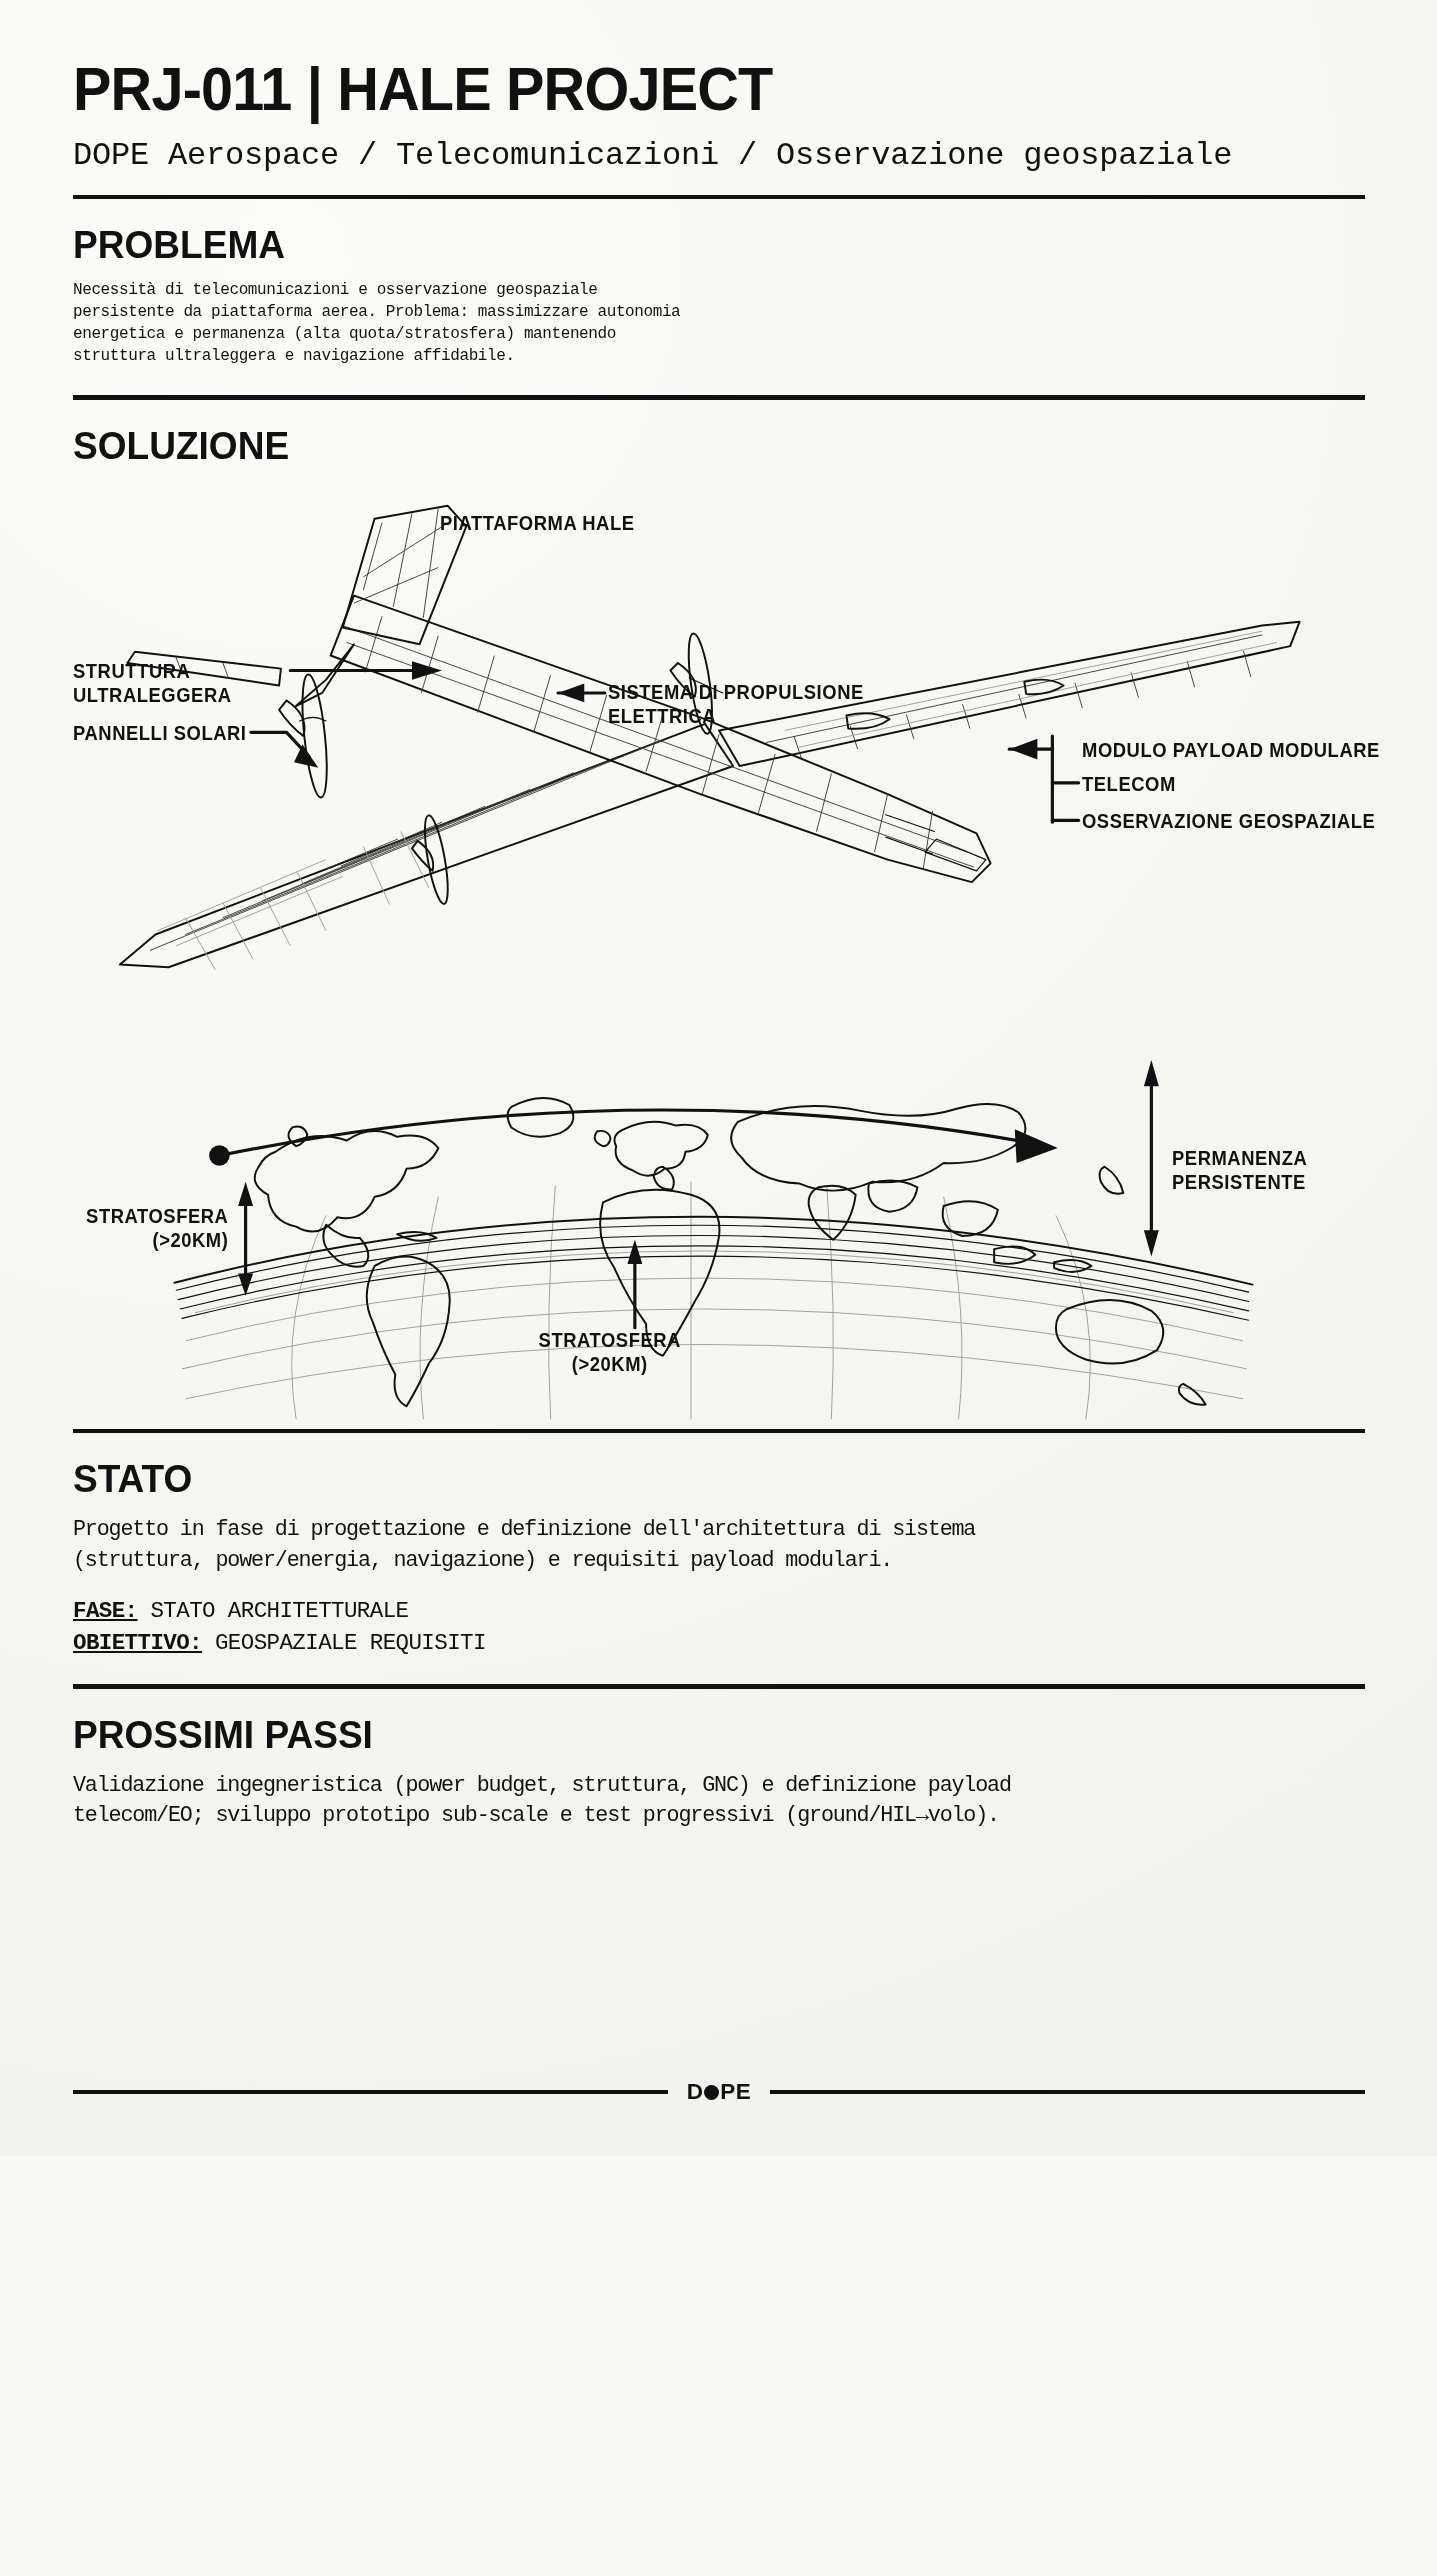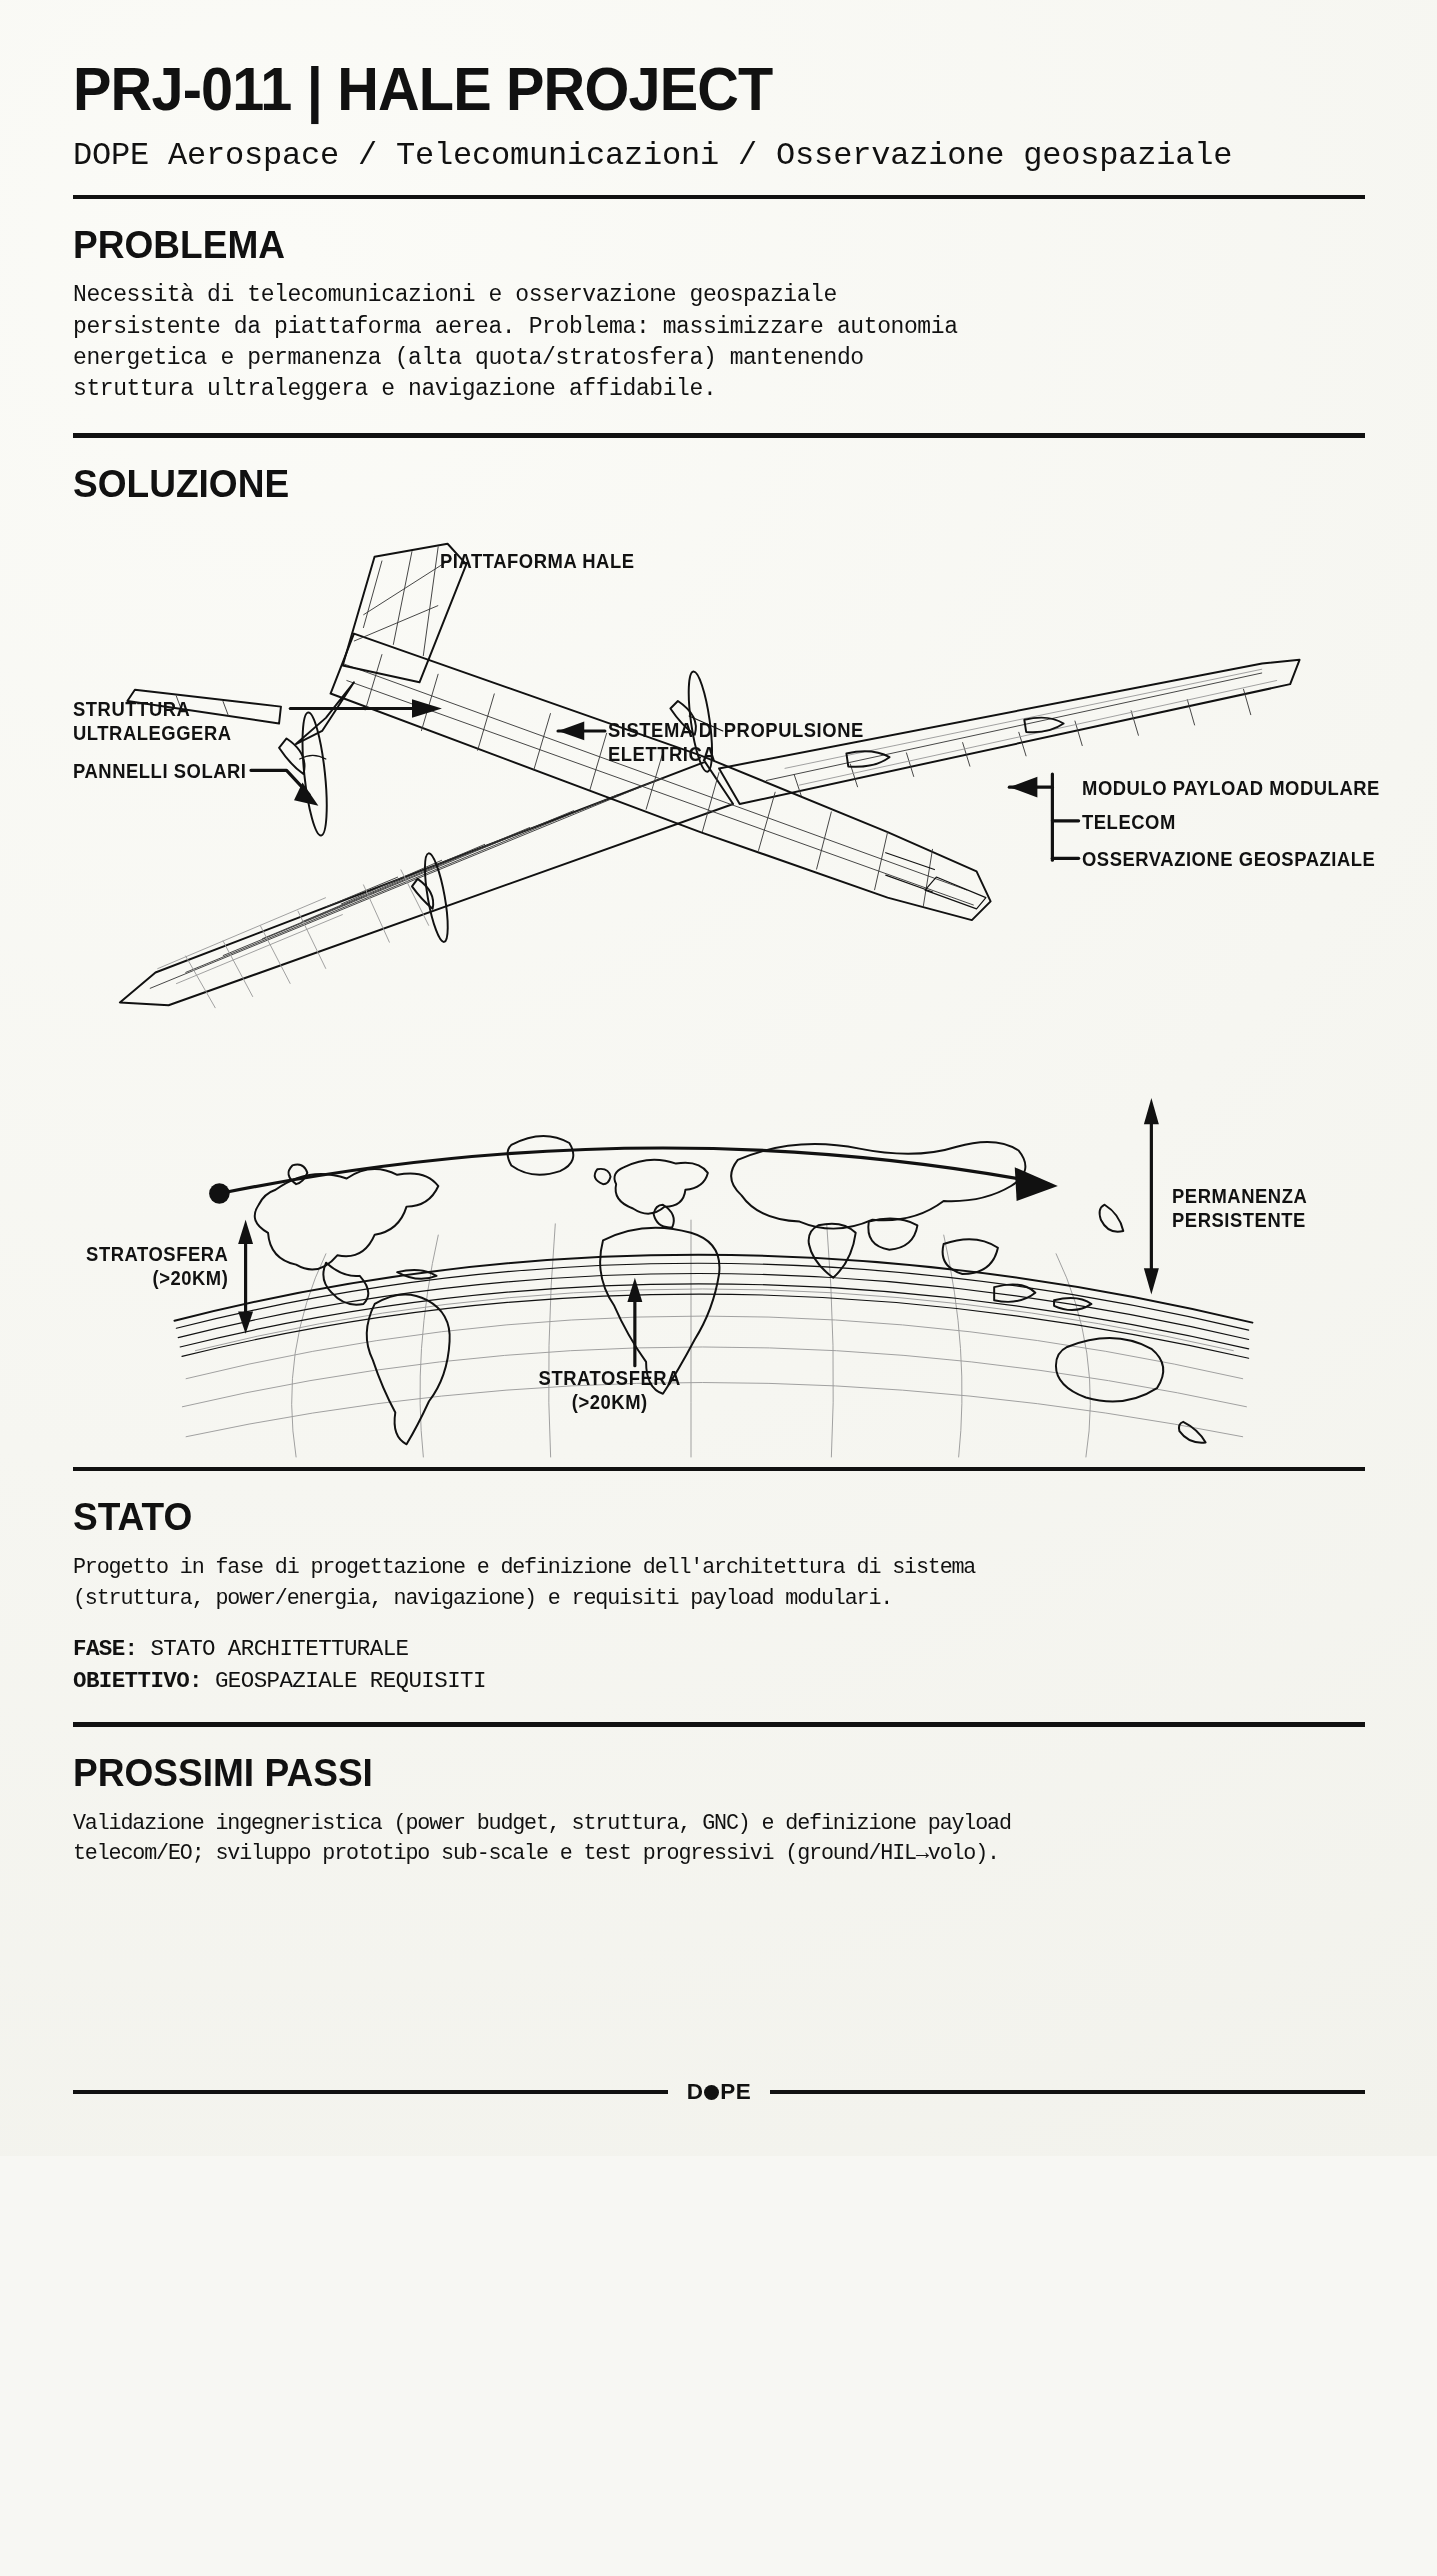--- a/index.html
+++ b/index.html
@@ -47,39 +47,39 @@
     font-family:"Liberation Sans Narrow","Liberation Sans",sans-serif;
     font-weight:bold;
     font-size:39px;
     letter-spacing:0px;
     margin:24px 0 13px 0;
     transform:scaleX(0.95);
     transform-origin:left center;
   }
   .body-mono{
     font-family:"Liberation Mono",monospace;
-    font-size:23px;
+    font-size:16px;
     line-height:1.36;
     letter-spacing:-0.4px;
     white-space:pre-line;
   }
   .body-mono.narrow{
     font-size:22.5px;
     letter-spacing:-1.2px;
     transform:scaleX(0.965);
     transform-origin:left center;
   }
   .kv{
     font-family:"Liberation Mono",monospace;
     font-size:22.5px;
     line-height:1.42;
     letter-spacing:-0.6px;
     margin-top:20.6px;
   }
-  .kv b{font-weight:bold;}
+  .kv b{font-weight:bold;text-decoration:underline;}
   
   .diagram{position:relative;width:100%;}
   .lbl{
     font-family:"Liberation Sans Narrow","Liberation Sans",sans-serif;
     font-weight:bold;
     font-size:20px;
     letter-spacing:0.6px;
     transform:scaleX(0.92);
     transform-origin:left center;
     white-space:pre;

